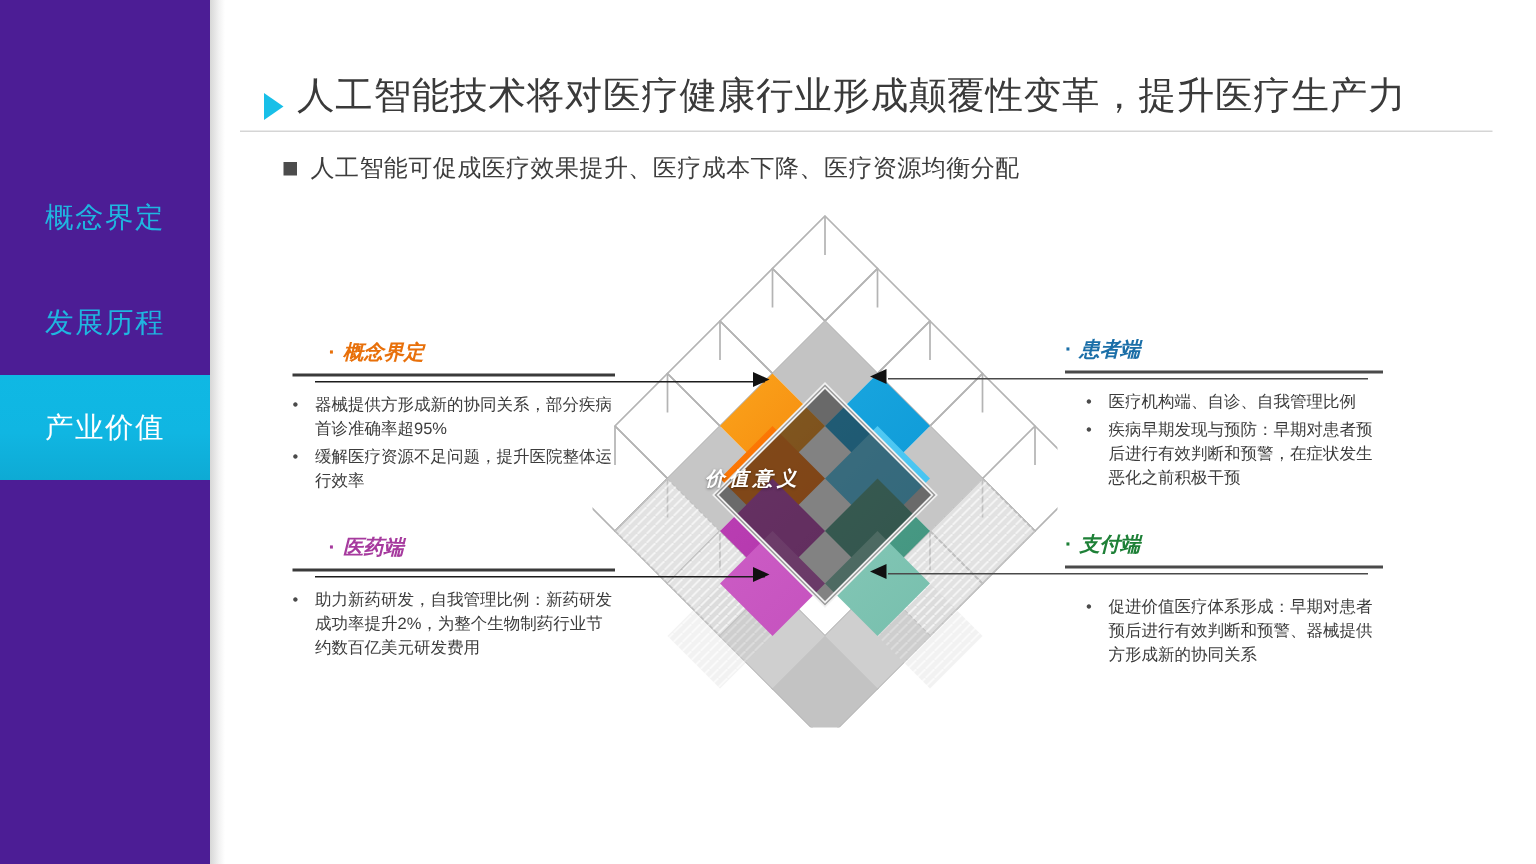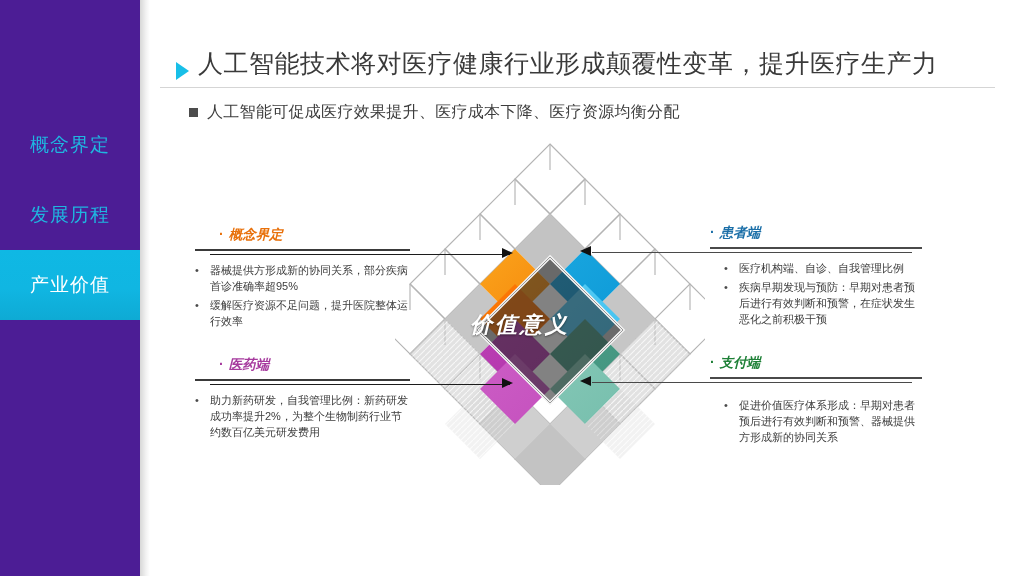--- a/index.html
+++ b/index.html
@@ -88,21 +88,21 @@
     border-bottom:5.5px solid transparent;
   }
   .arrow-l{
     position:absolute;width:0;height:0;
     border-right:11px solid #111;
     border-top:5.5px solid transparent;
     border-bottom:5.5px solid transparent;
   }
   .center-label{
     position:absolute;color:#ffffff;font-weight:bold;font-style:italic;
-    font-size:22px;letter-spacing:3px;
+    font-size:13px;letter-spacing:3px;
     text-shadow:0 1px 2px rgba(0,0,0,.45);
     pointer-events:none;white-space:nowrap;
   }
 </style>
 </head>
 <body>
 
 <div class="slide">
 
   <div class="sidebar">

